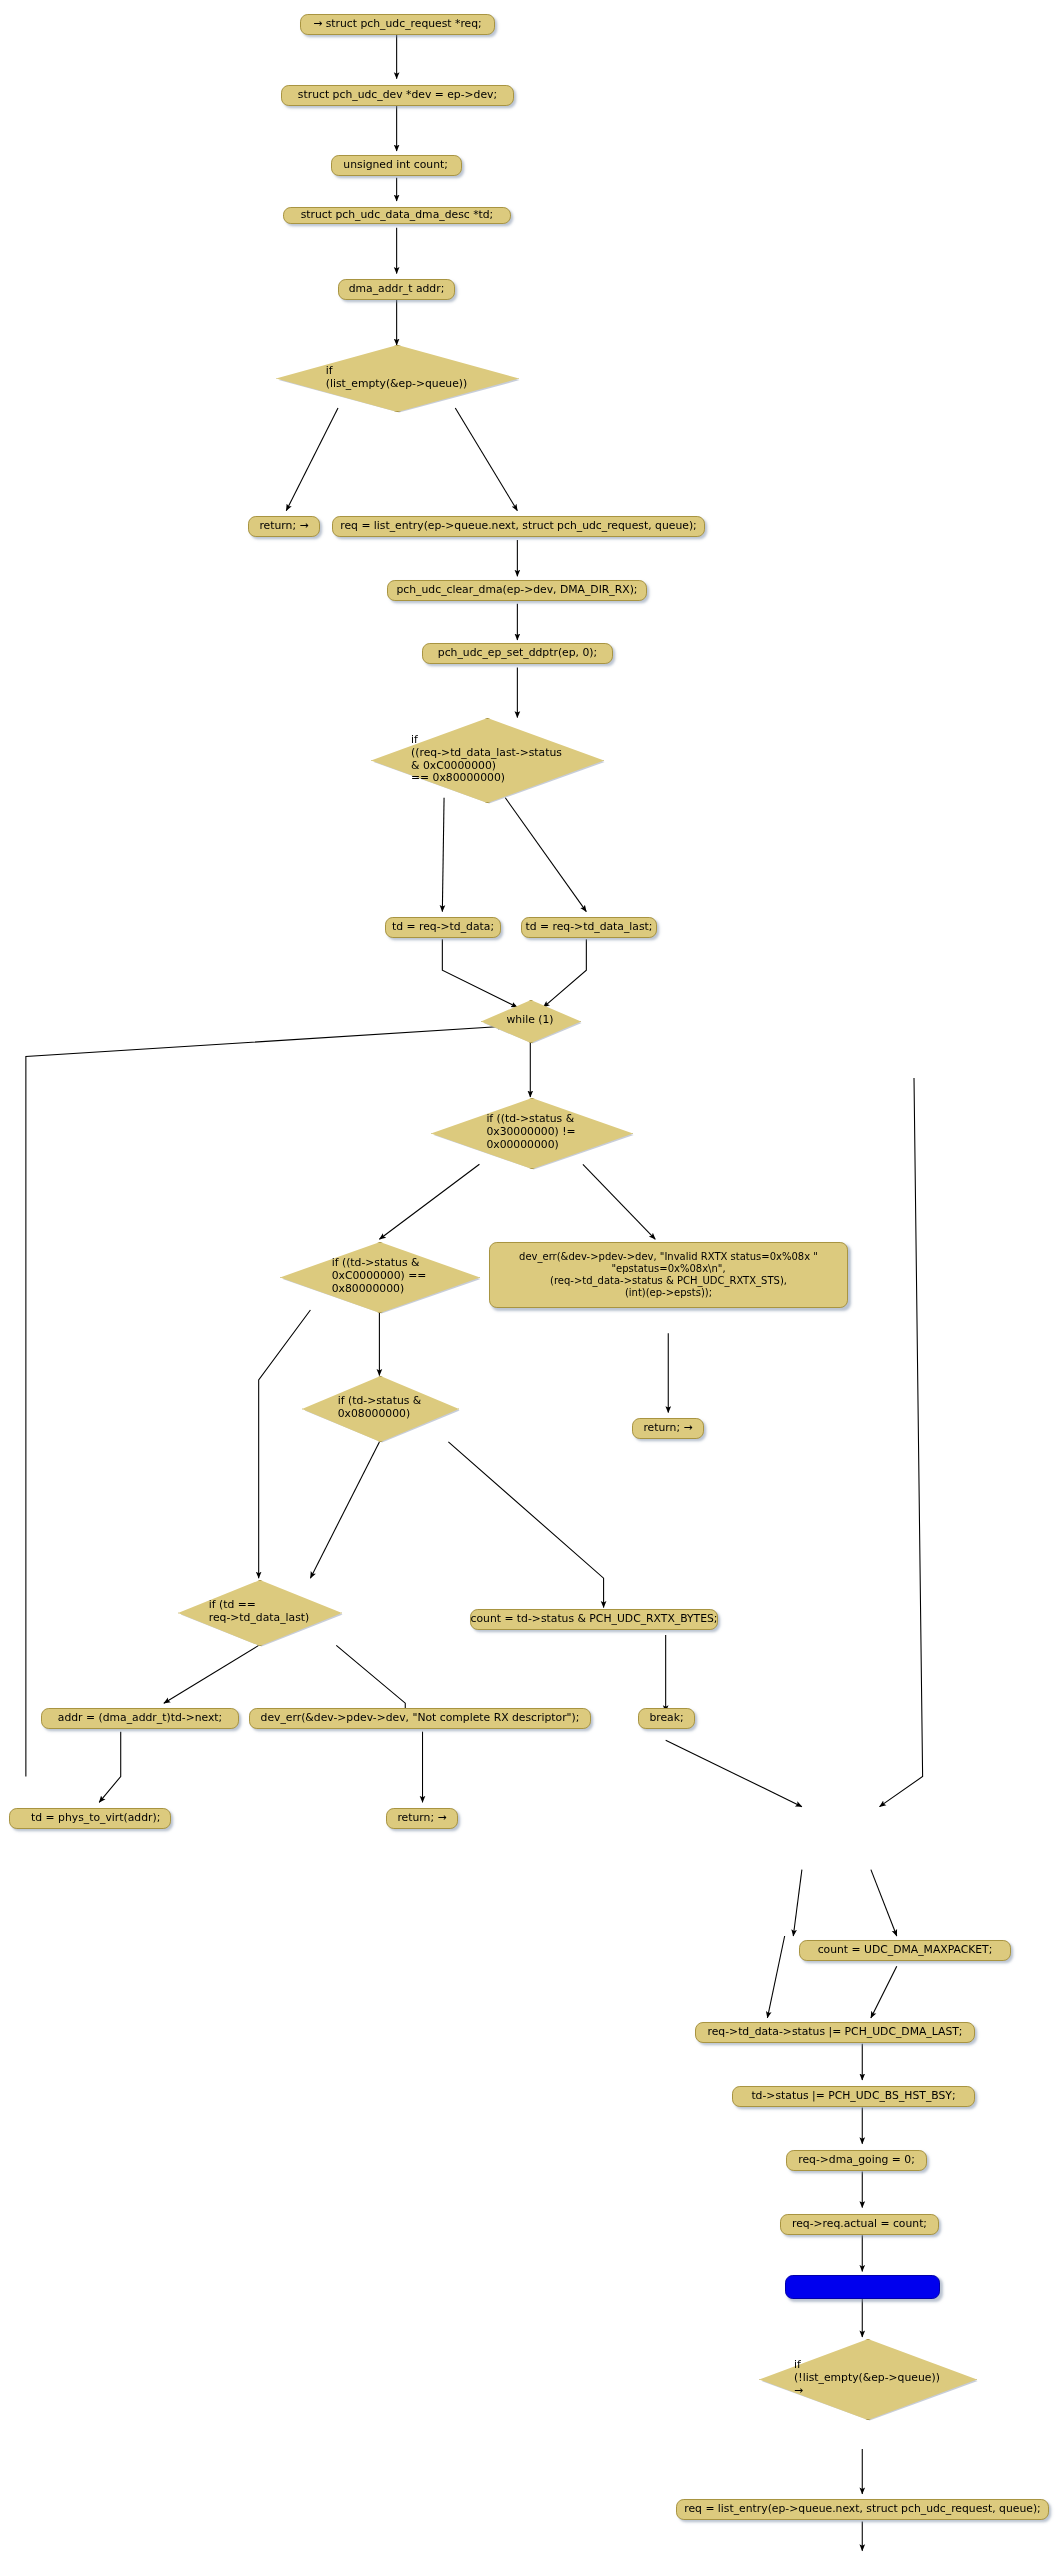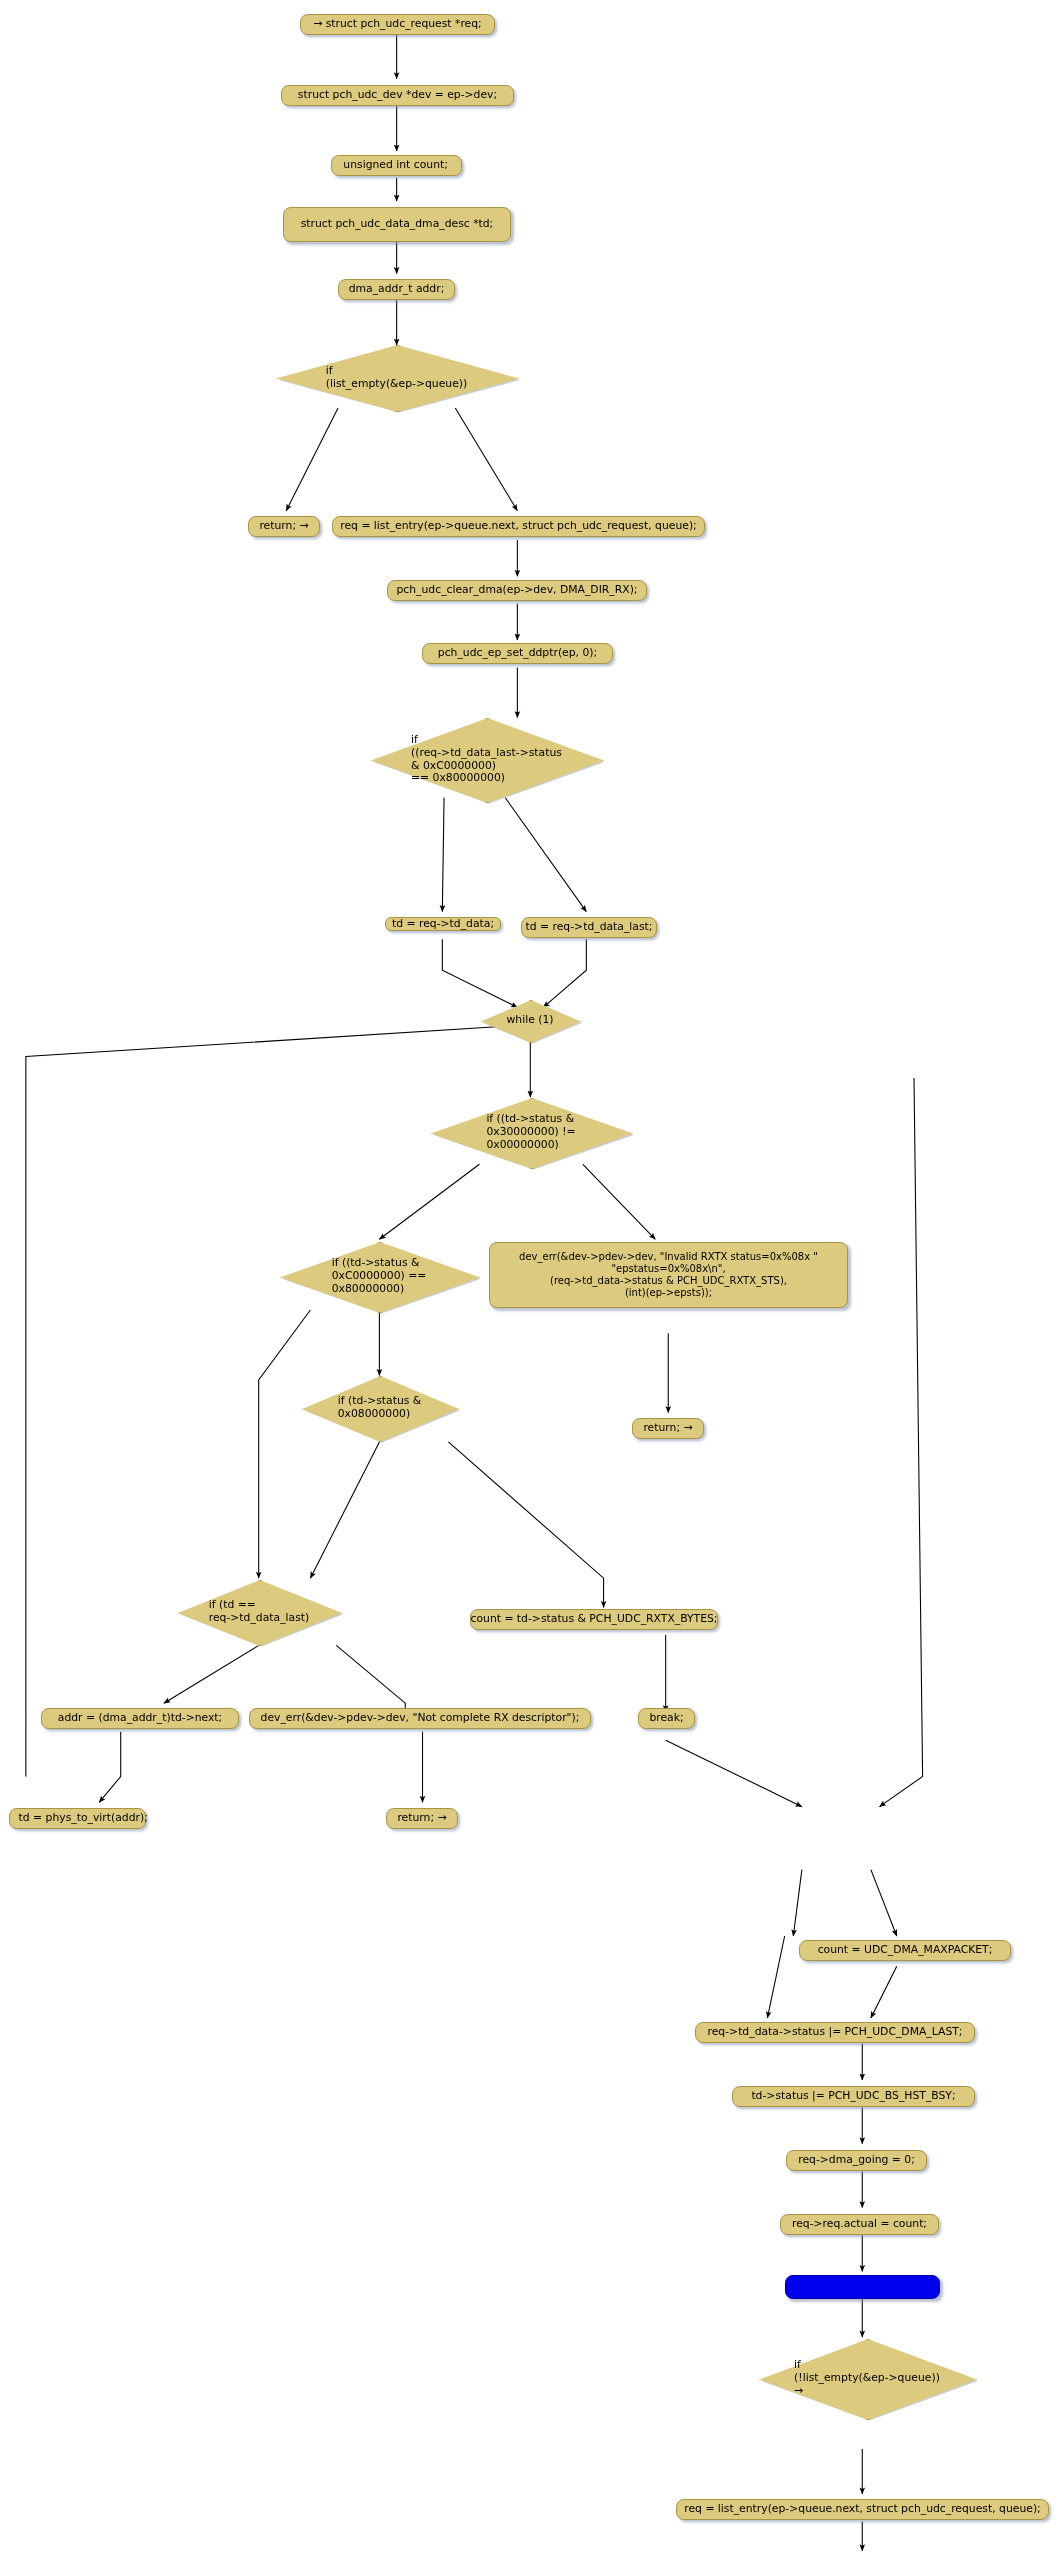--- a/index.html
+++ b/index.html
@@ -166,21 +166,21 @@
   </div>
 
   <div class="node proc" style="left:281px; top:85px; width:233px; height:21px;">
     <span class="mline">struct pch_udc_dev *dev = ep-&gt;dev;</span>
   </div>
 
   <div class="node proc" style="left:331px; top:155px; width:131px; height:21px;padding-left:6px;">
     <span class="mline">unsigned int count;</span>
   </div>
 
-  <div class="node proc" style="left:283px; top:207px; width:228px; height:35px;justify-content:center;">
+  <div class="node proc" style="left:283px; top:207px; width:228px; height:17px;justify-content:center;">
     <span class="mline">struct pch_udc_data_dma_desc *td;</span>
   </div>
 
   <div class="node proc" style="left:338px; top:279px; width:117px; height:21px;">
     <span class="mline">dma_addr_t addr;</span>
   </div>
 
   <div class="node diamond" style="left:276px; top:345px; width:241px; height:65px;">
     <span class="dshadow"></span>
     <span class="dshape"></span>
@@ -206,21 +206,21 @@
 
   <div class="node diamond" style="left:371px; top:718px; width:231px; height:83px;">
     <span class="dshadow"></span>
     <span class="dshape"></span>
     <span class="dlabel">if
 ((req-&gt;td_data_last-&gt;status
 &amp; 0xC0000000)
 == 0x80000000)</span>
   </div>
 
-  <div class="node proc" style="left:385px; top:917px; width:116px; height:14px;border-radius:6px;">
+  <div class="node proc" style="left:385px; top:917px; width:116px; height:21px;">
     <span class="mline">td = req-&gt;td_data;</span>
   </div>
 
   <div class="node proc" style="left:521px; top:917px; width:136px; height:21px;">
     <span class="mline">td = req-&gt;td_data_last;</span>
   </div>
 
   <div class="node diamond" style="left:481px; top:1000px; width:98px; height:41px;">
     <span class="dshadow"></span>
     <span class="dshape"></span>
@@ -277,21 +277,21 @@
   </div>
 
   <div class="node proc" style="left:249px; top:1708px; width:342px; height:21px;">
     <span class="mline">dev_err(&amp;dev-&gt;pdev-&gt;dev, "Not complete RX descriptor");</span>
   </div>
 
   <div class="node proc" style="left:638px; top:1708px; width:57px; height:21px;">
     <span class="mline">break;</span>
   </div>
 
-  <div class="node proc" style="left:8.6px; top:1808px; width:137px; height:21px;padding-left:20px;">
+  <div class="node proc" style="left:8.6px; top:1808px; width:162px; height:21px;padding-left:20px;">
     <span class="mline">td = phys_to_virt(addr);</span>
   </div>
 
   <div class="node proc" style="left:386px; top:1808px; width:72px; height:21px;">
     <span class="mline">return; →</span>
   </div>
 
 
   <div class="node proc" style="left:799px; top:1940px; width:212px; height:21px;">
     <span class="mline">count = UDC_DMA_MAXPACKET;</span>

